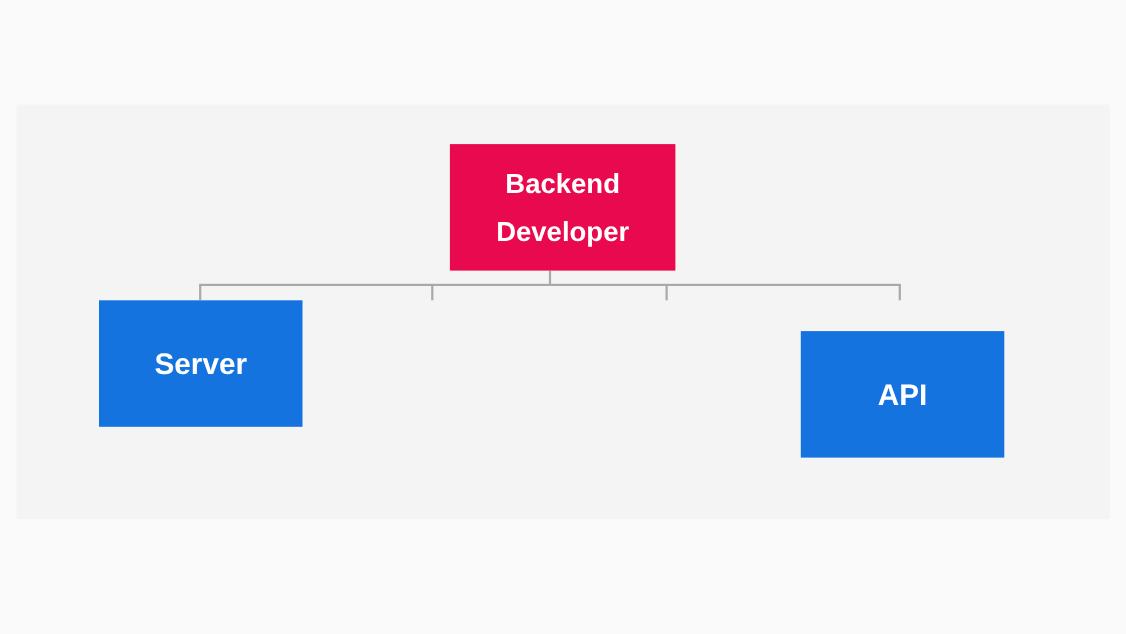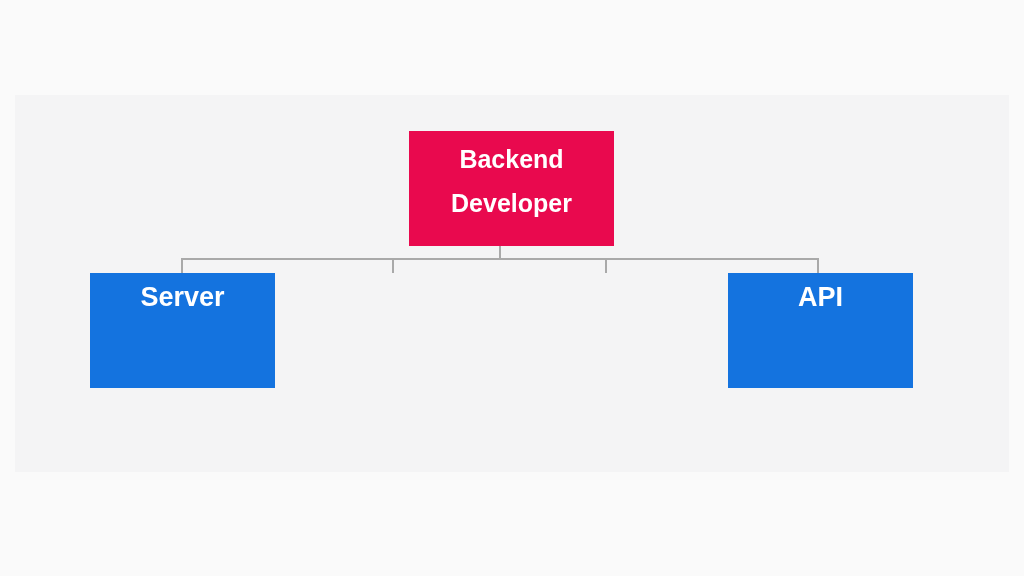--- a/index.html
+++ b/index.html
@@ -19,21 +19,21 @@
     position: absolute;
     left: 15px;
     top: 95px;
     width: 994px;
     height: 377px;
     background: #f4f4f5;
   }
   .node {
     position: absolute;
     display: flex;
-    align-items: flex-start;
+    align-items: center;
     justify-content: center;
     text-align: center;
     color: #ffffff;
     font-weight: bold;
     box-sizing: border-box;
     padding: 6px 12px;
   }
   .node-root {
     left: 409px;
     top: 131px;
@@ -44,21 +44,21 @@
   }
   .node-child {
     top: 273px;
     height: 115px;
     font-size: 27px;
     line-height: 36px;
   }
   .node-server   { left: 90px;  width: 185px; }
   .node-database { left: 298px; width: 185px; }
   .node-proglang { left: 512px; width: 184px; font-size: 23px; line-height: 33px; }
-  .node-api      { left: 728px; width: 185px; }
+  .node-api      { left: 728px; width: 185px; margin-top: 28px; }
 
   .connector {
     position: absolute;
     background: #a9a9a9;
   }
   .conn-stem  { left: 499px; top: 246px; width: 2px;   height: 13px; }
   .conn-rail  { left: 181px; top: 258px; width: 638px; height: 2px; }
   .conn-drop  { top: 259px; width: 2px; height: 14px; }
   .conn-drop-server   { left: 181px; }
   .conn-drop-database { left: 392px; }

